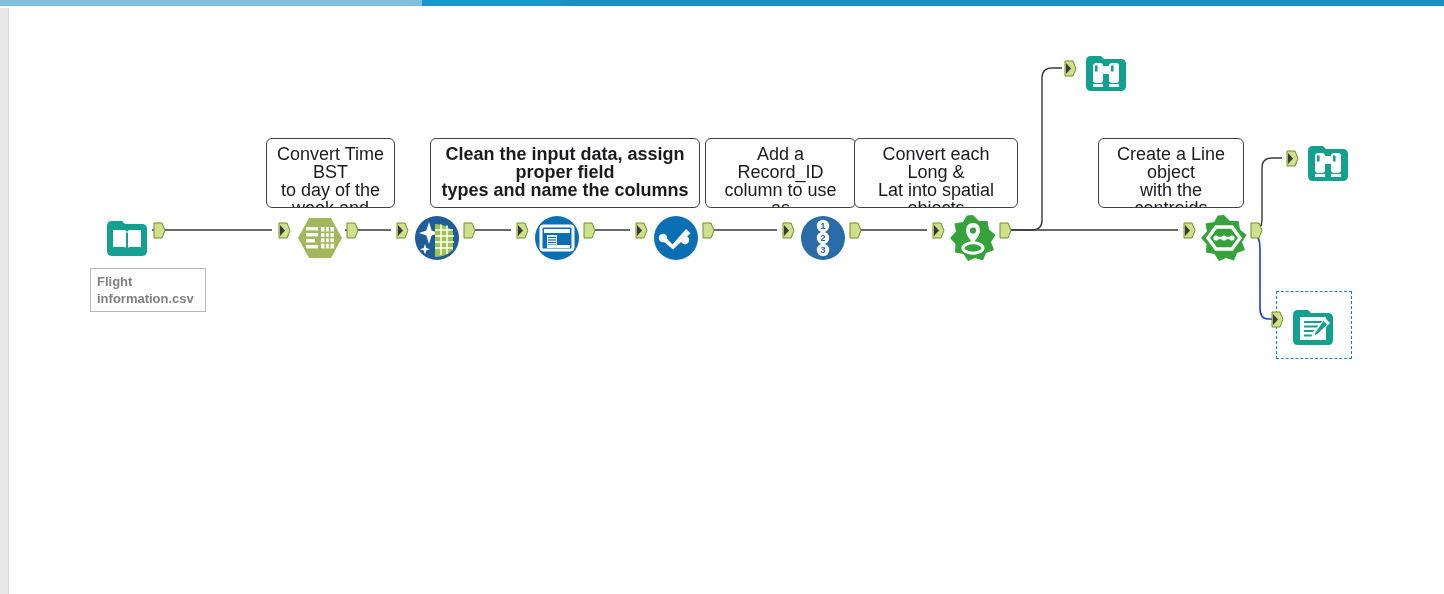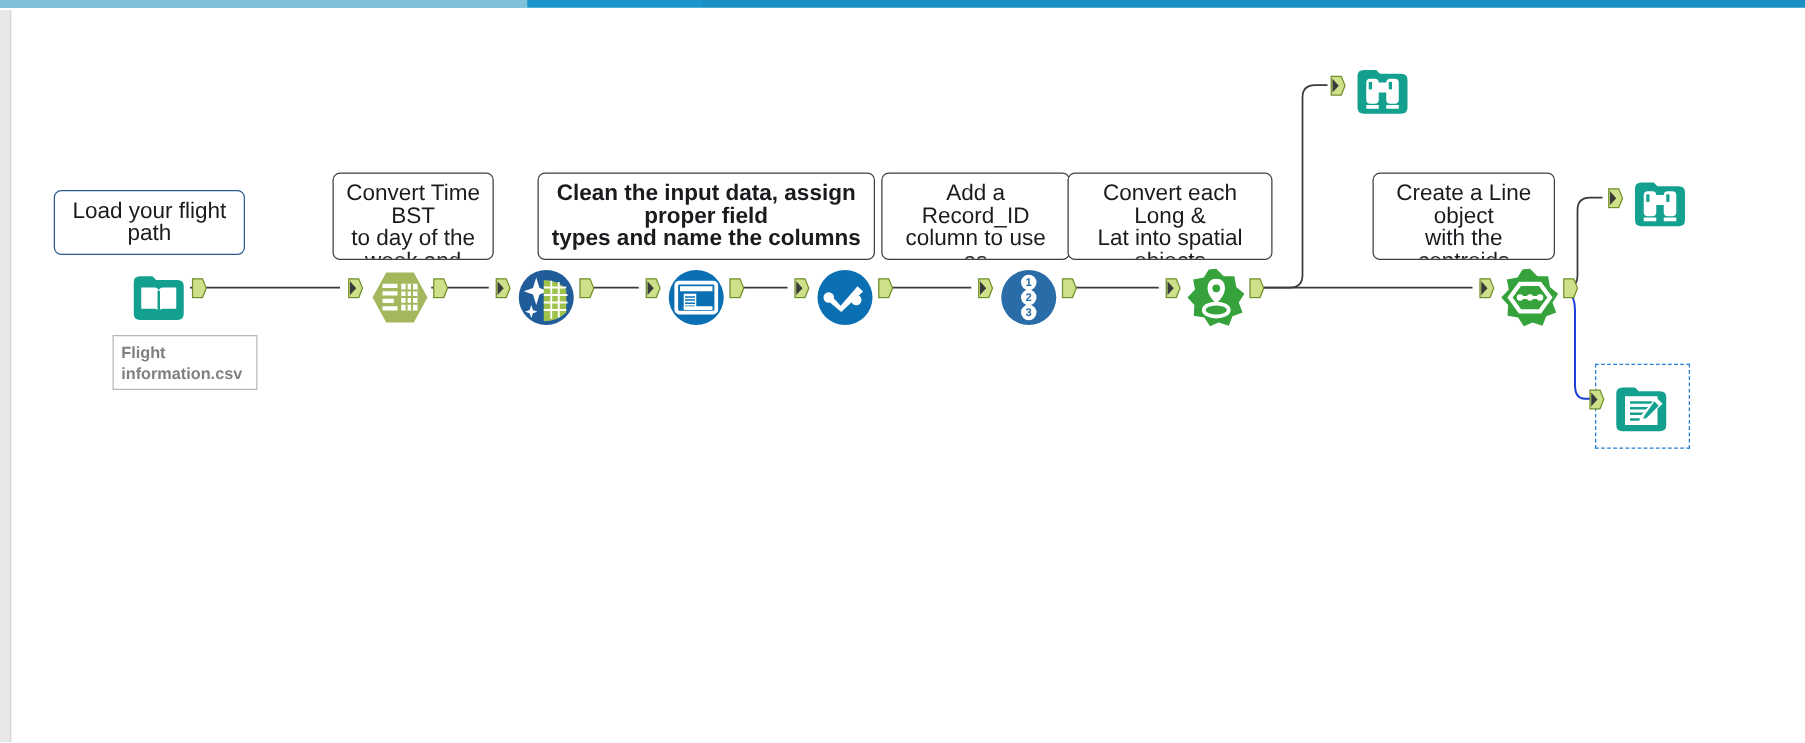--- a/index.html
+++ b/index.html
@@ -147,21 +147,20 @@
         <path d="M 1000 222 L 1168 222"></path>
 
         <path d="M 1243 222 Q 1252 222 1252 212 L 1252 160 Q 1252 150 1262 150 L 1272 150"></path>
       </g>
 
       <g fill="none" stroke="#1c3fd8" stroke-width="1.6">
         <path d="M 1243 224 Q 1250 228 1250 240 L 1250 300 Q 1250 311 1258 311 L 1262 311"></path>
       </g>
     </svg>
 
-    <div class="comment accent" style="left:33px; top:144px; width:153px; height:52px;">Load your flight path</div>
 
     <div class="comment" style="left:256px; top:130px; width:129px; height:70px;">Convert Time BST
 to day of the
 week and time</div>
 
     <div class="comment" style="left:420px; top:130px; width:270px; height:70px;font-weight:bold;">Clean the input data, assign proper field
 types and name the columns</div>
 
     <div class="comment" style="left:695px; top:130px; width:151px; height:70px;">Add a Record_ID
 column to use as

